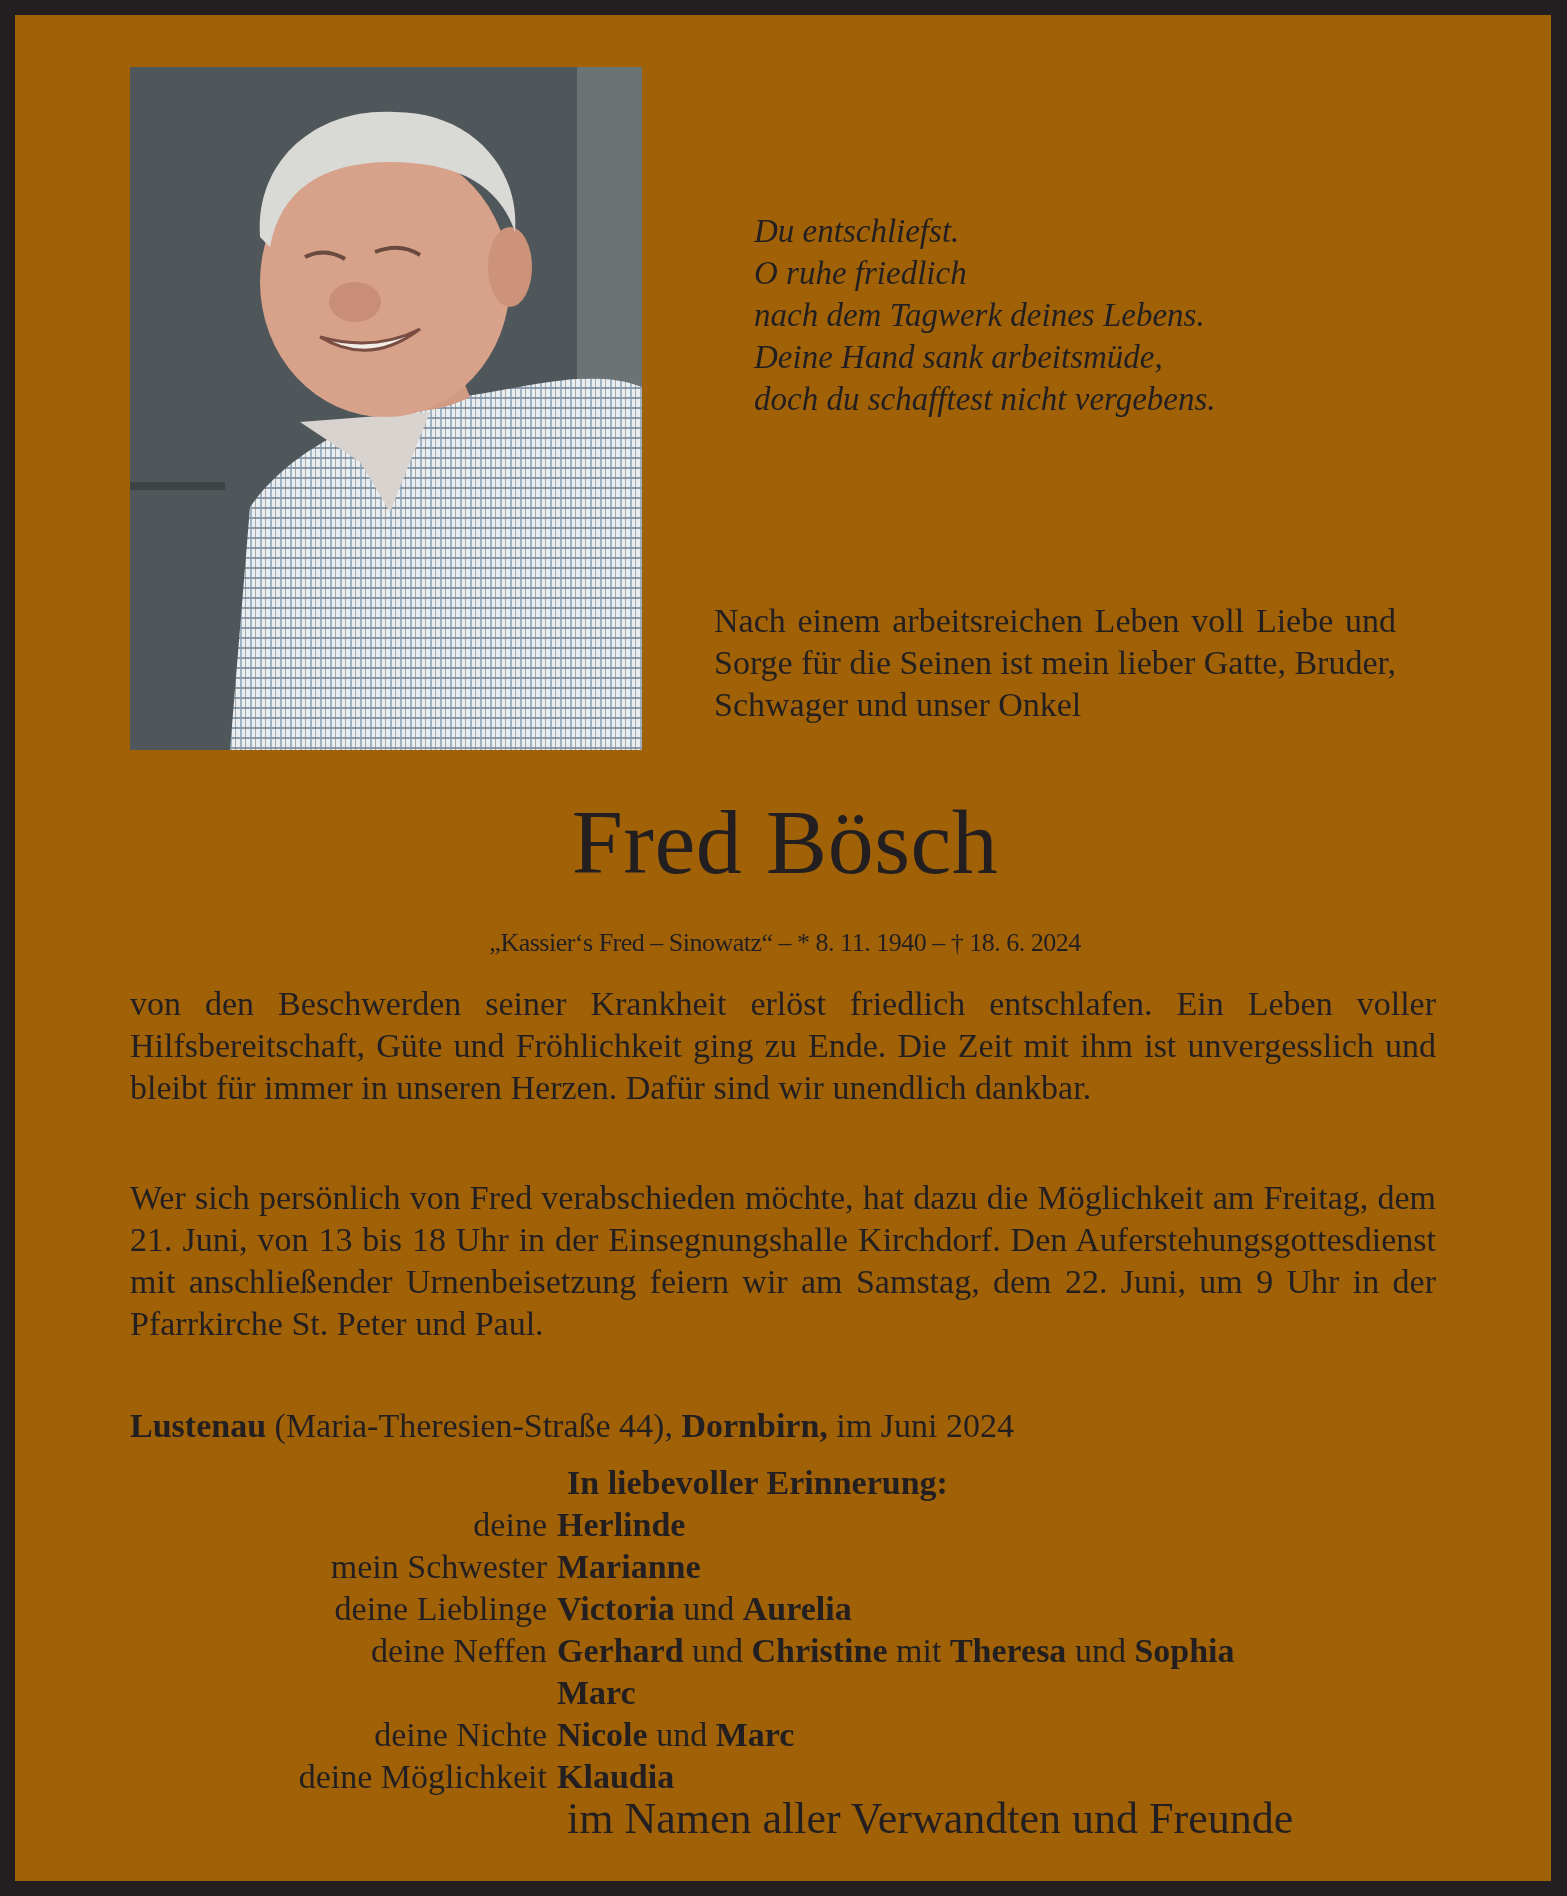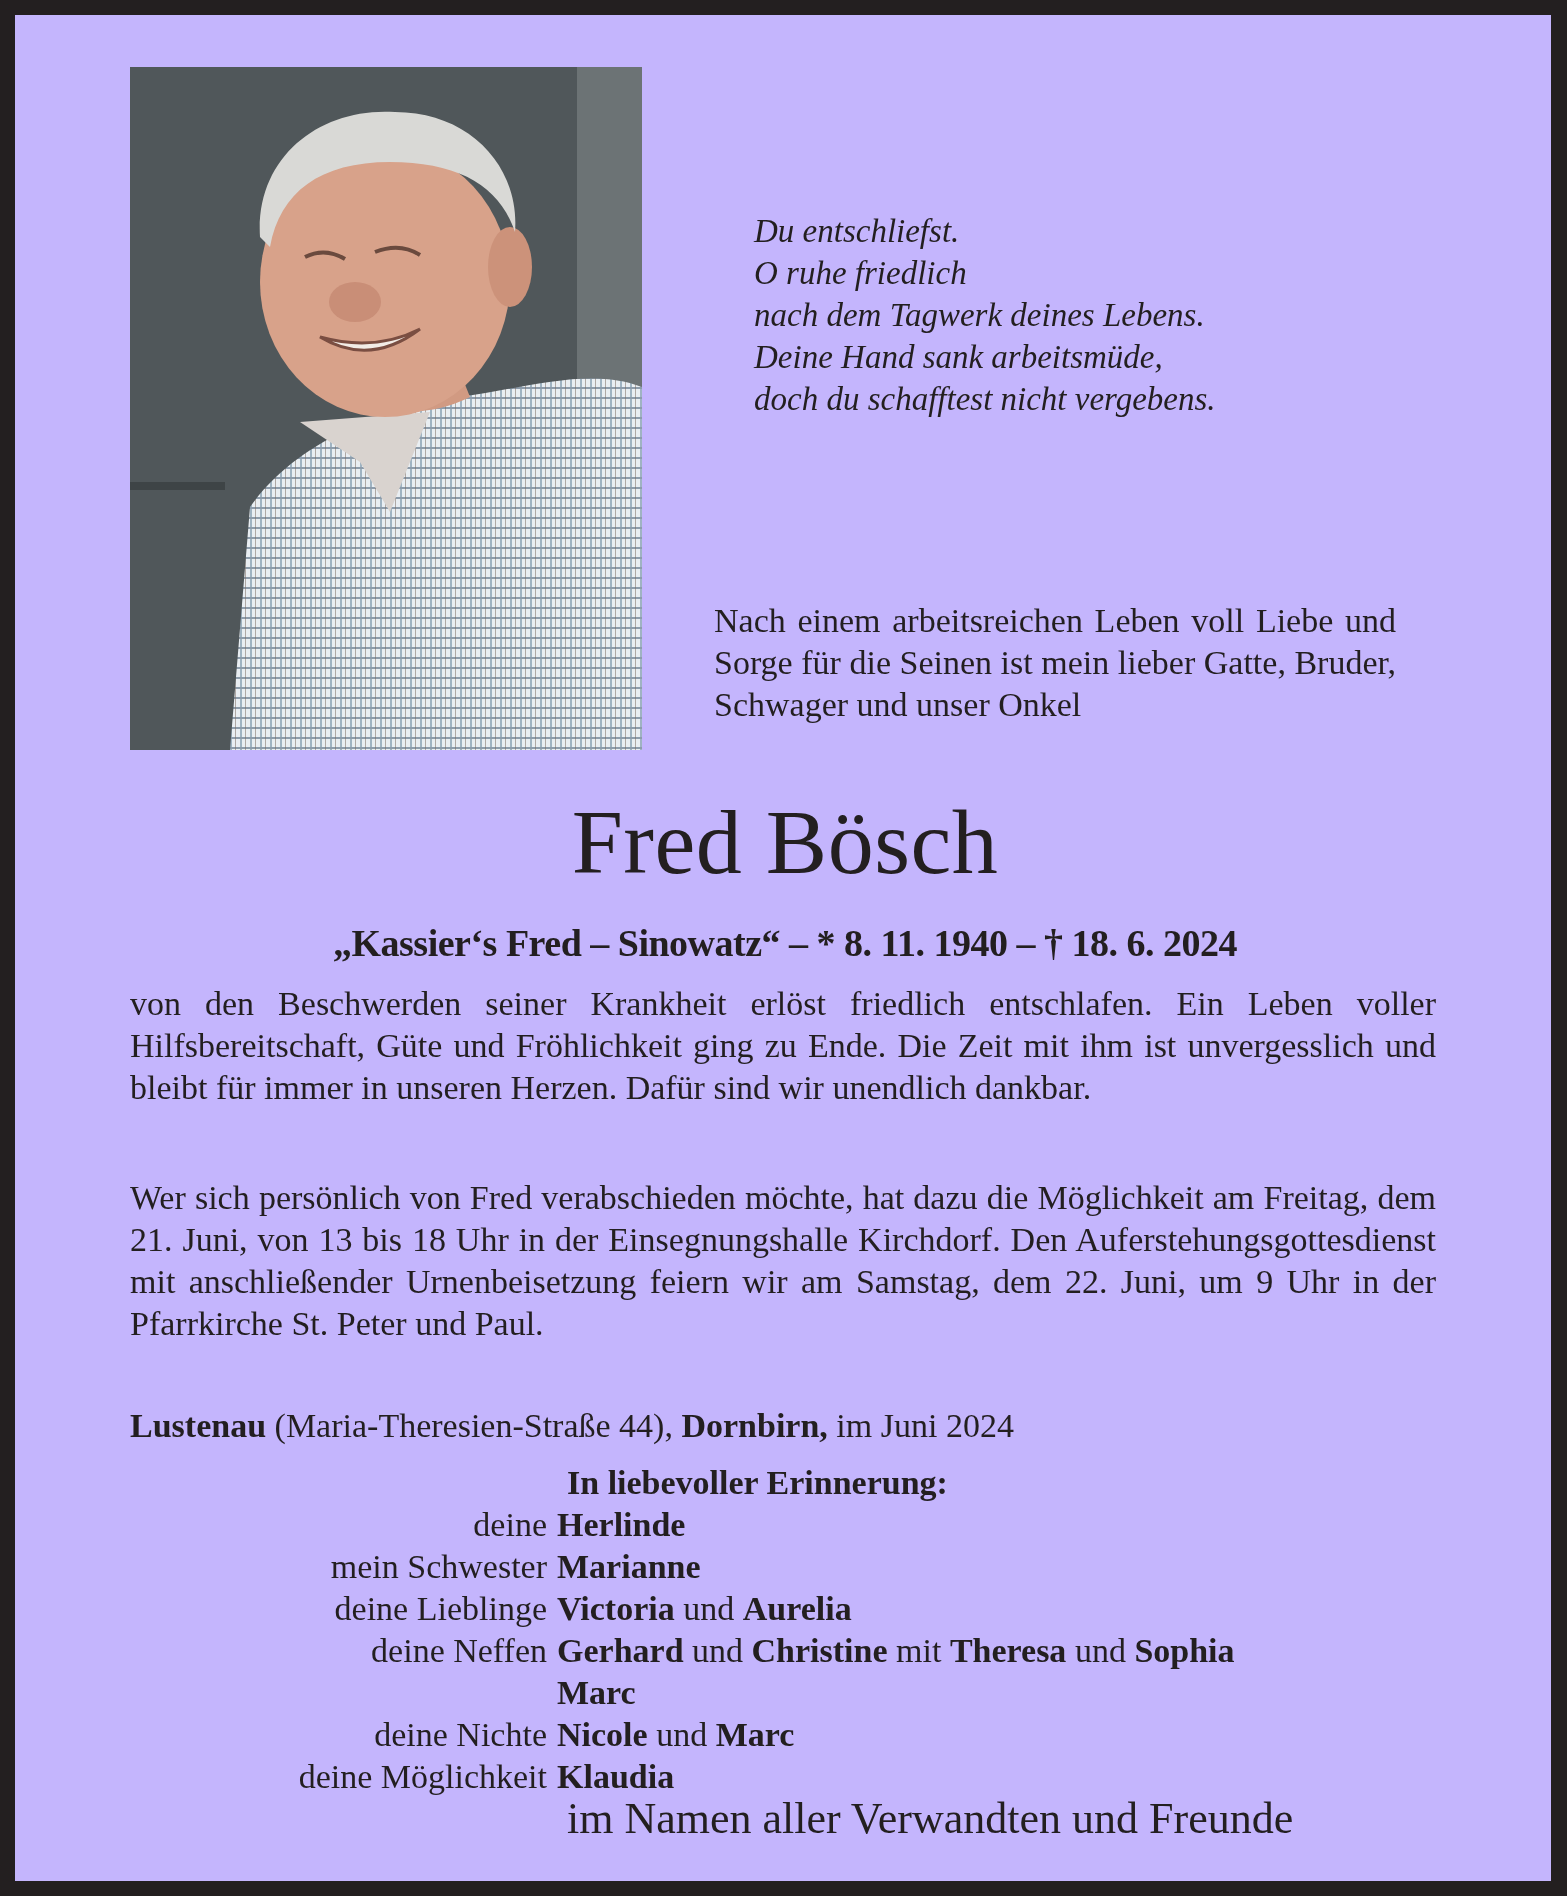--- a/index.html
+++ b/index.html
@@ -8,21 +8,21 @@
     background: #231f20;
     position: relative;
     overflow: hidden;
     font-family: "Liberation Serif", "DejaVu Serif", serif;
     color: #231f20;
   }
   .page {
     position: absolute;
     left: 15px; top: 15px;
     width: 1536px; height: 1866px;
-    background: #c4b5fd;
+    background: #a16207;
   }
   .photo {
     position: absolute;
     left: 115px; top: 52px;
     width: 512px; height: 683px;
     overflow: hidden;
     background: linear-gradient(90deg, #4a5052 0%, #575d5f 60%, #5f6567 78%, #7b8183 80%, #6c7274 100%);
   }
   .photo svg { display: block; width: 100%; height: 100%; }
   .poem {
@@ -50,23 +50,23 @@
     text-align: center;
     font-size: 92px;
     line-height: 110px;
     letter-spacing: 0.5px;
   }
   .subtitle {
     position: absolute;
     left: 0; width: 1540px;
     top: 908px;
     text-align: center;
-    font-size: 38px;
+    font-size: 26px;
     line-height: 40px;
-    font-weight: bold;
+    font-weight: normal;
     letter-spacing: -0.5px;
   }
   .body-text {
     position: absolute;
     left: 115px; width: 1306px;
     font-size: 34px;
     line-height: 42px;
     text-align: justify;
     text-align-last: left;
   }

